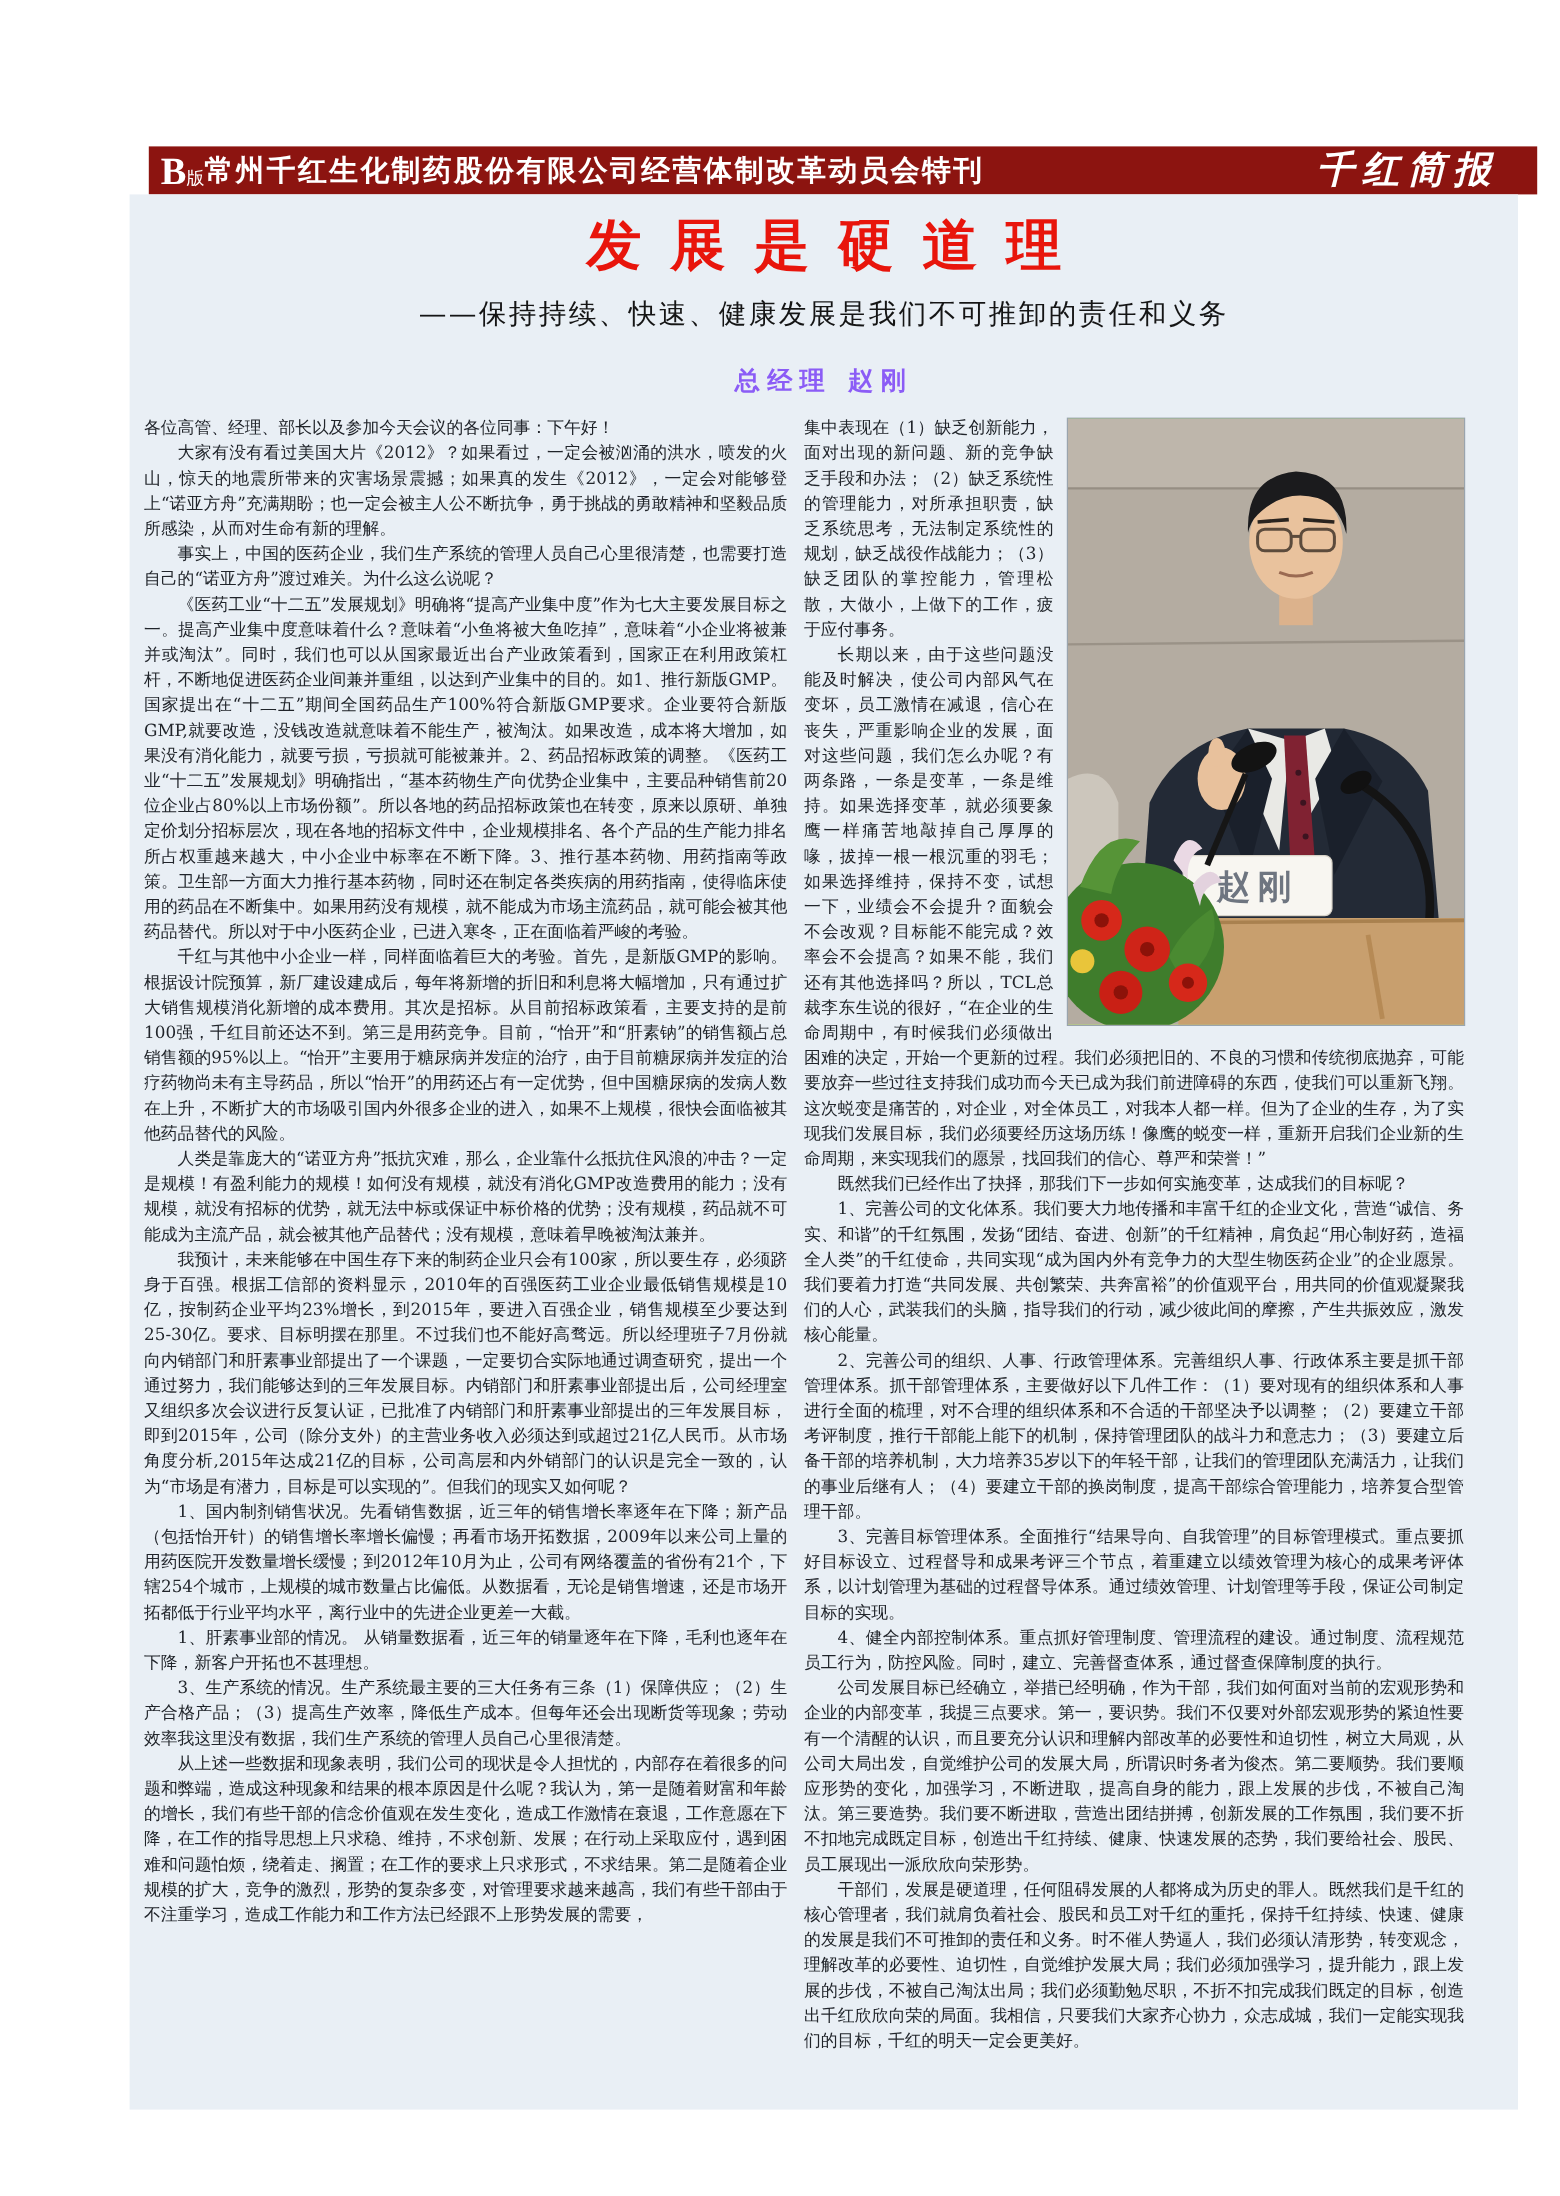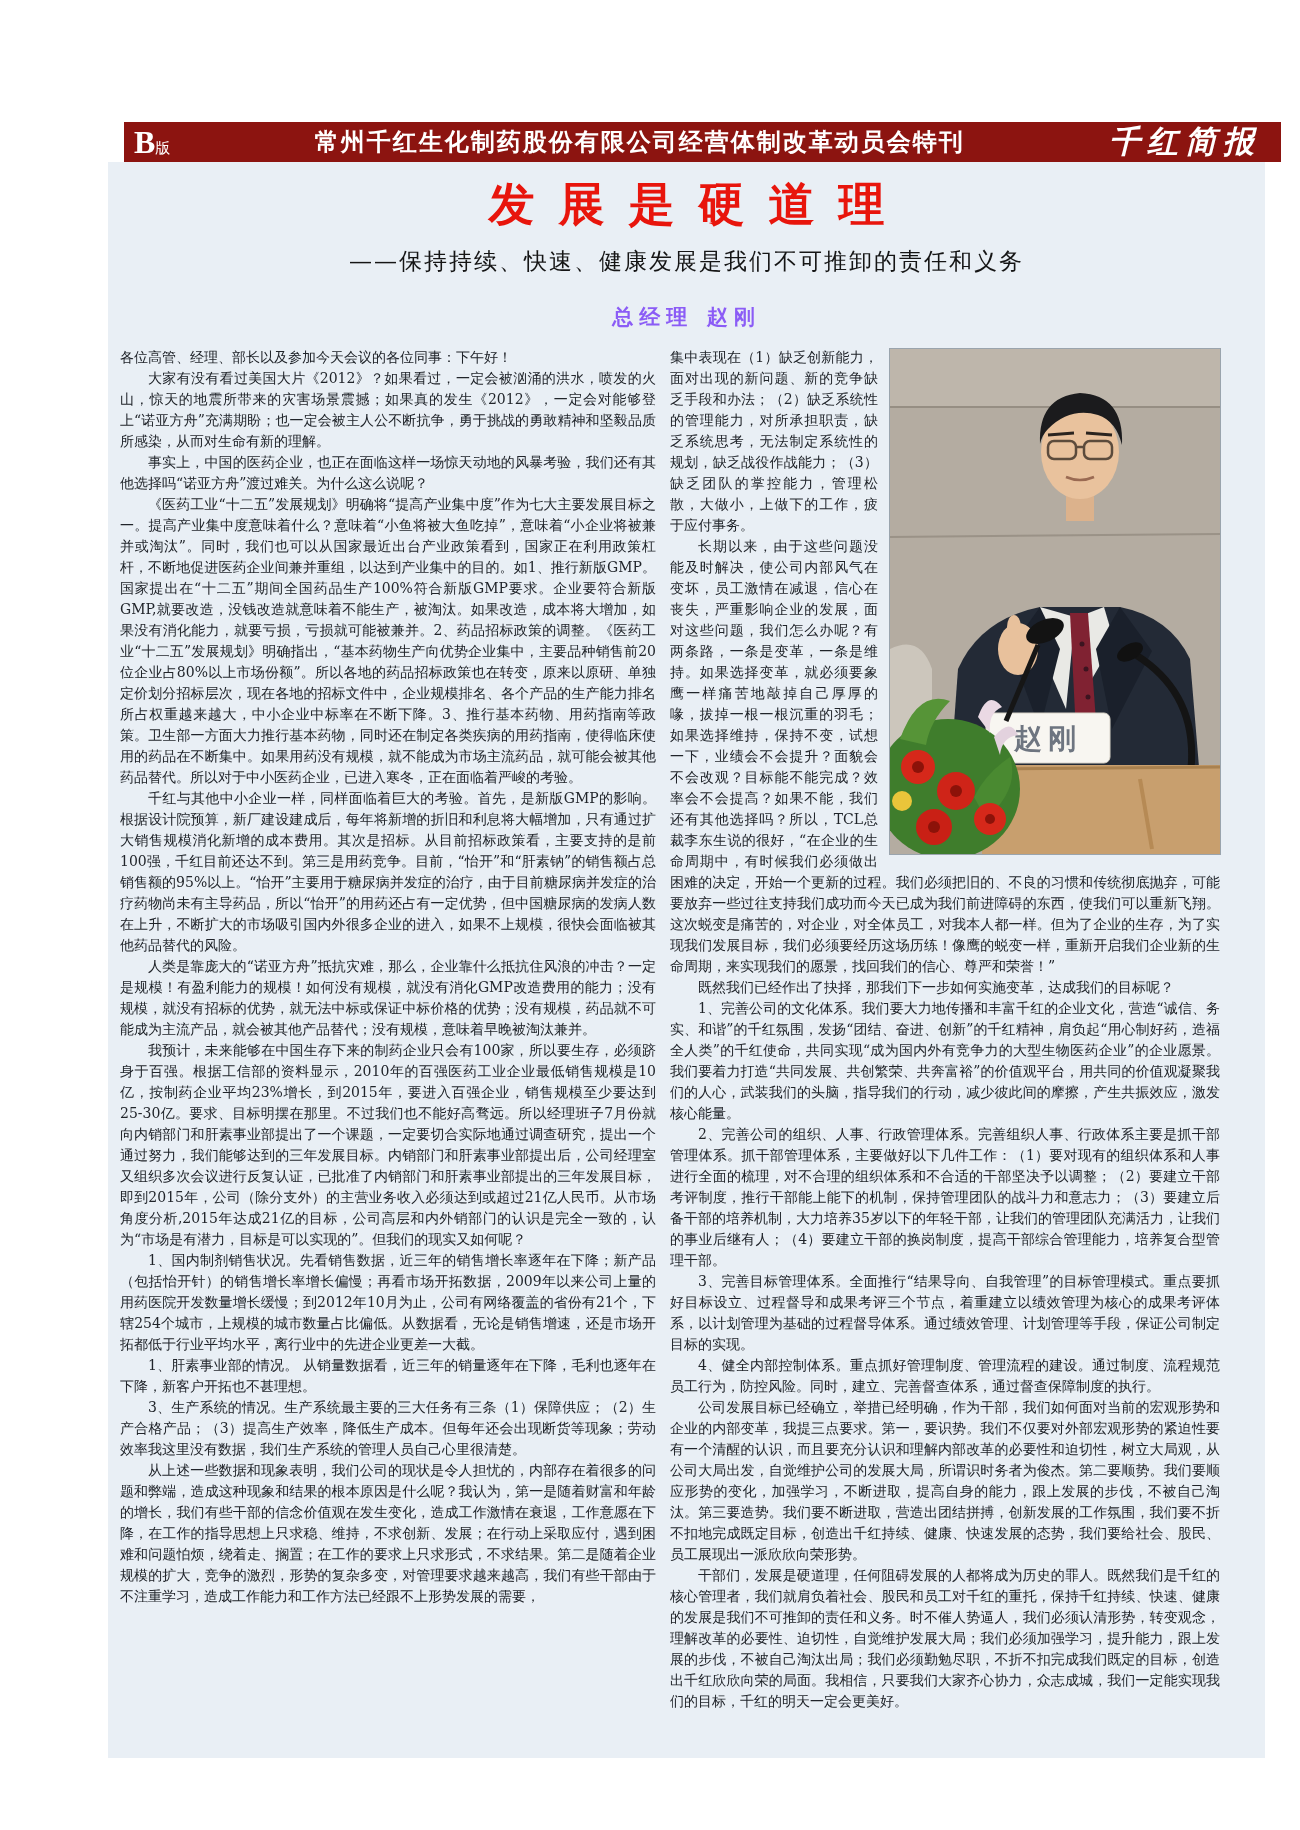--- a/index.html
+++ b/index.html
@@ -3,23 +3,23 @@
 <meta charset="utf-8">
 <style>
   html,body{margin:0;padding:0;background:#ffffff;}
   .page{position:relative;width:1300px;height:1830px;background:#ffffff;overflow:hidden;
         font-family:"DejaVu Serif","Liberation Serif",serif;}
   .masthead{position:absolute;left:124px;top:122px;width:1157px;height:40px;background:#8c1410;
             color:#ffffff;display:flex;align-items:center;}
   .edition{padding-left:10px;white-space:nowrap;}
   .edition .big{font-size:32px;font-weight:bold;font-family:"Liberation Serif",serif;}
   .edition .small{font-size:15px;}
-  .masthead-title{flex:1;text-align:center;font-size:24px;font-weight:bold;letter-spacing:2px;
+  .masthead-title{flex:1;text-align:left;font-size:24px;font-weight:bold;letter-spacing:2px;
                   font-family:"Liberation Sans","DejaVu Sans",sans-serif;}
-  .brand{font-size:31px;font-weight:bold;letter-spacing:7px;padding-right:20px;font-style:italic;
+  .brand{font-size:31px;font-weight:bold;letter-spacing:7px;padding-right:32px;font-style:italic;
          font-family:Liberation Sans, sans-serif;white-space:nowrap;}
   .paper{position:absolute;left:108px;top:162px;width:1157px;height:1596px;background:#e9eff5;}
   .title{text-align:center;color:#e8150c;font-size:46px;font-weight:bold;letter-spacing:24px;
          text-indent:24px;margin:12px 0 0 0;}
   .subtitle{text-align:center;font-size:23px;font-weight:normal;color:#151515;letter-spacing:2px;margin-top:10px;}
   .byline{text-align:center;font-size:21px;color:#8b5cf6;letter-spacing:6px;margin-top:26px;font-weight:bold;}
   .columns{display:flex;gap:14px;padding:16px 37px 0 12px;}
   .col{font-size:14px;line-height:21px;text-align:justify;color:#20242a;}
   .col-left{width:536px;flex:none;}
   .col-right{width:550px;flex:none;}
@@ -44,21 +44,21 @@
 
   <div class="paper">
     <h1 class="title">发展是硬道理</h1>
     <div class="subtitle">——保持持续、快速、健康发展是我们不可推卸的责任和义务</div>
     <div class="byline">总经理 赵刚</div>
 
     <div class="columns">
       <div class="col col-left">
           <p class="noindent">各位高管、经理、部长以及参加今天会议的各位同事：下午好！</p>
           <p>大家有没有看过美国大片《2012》？如果看过，一定会被汹涌的洪水，喷发的火山，惊天的地震所带来的灾害场景震撼；如果真的发生《2012》，一定会对能够登上“诺亚方舟”充满期盼；也一定会被主人公不断抗争，勇于挑战的勇敢精神和坚毅品质所感染，从而对生命有新的理解。</p>
-          <p>事实上，中国的医药企业，也正在面临这样一场惊天动地的风暴考验，我们还有其他选择吗“诺亚方舟”渡过难关。为什么这么说呢？</p>
+          <p>事实上，中国的医药企业，我们生产系统的管理人员自己心里很清楚，也需要打造自己的“诺亚方舟”渡过难关。为什么这么说呢？</p>
           <p>《医药工业“十二五”发展规划》明确将“提高产业集中度”作为七大主要发展目标之一。提高产业集中度意味着什么？意味着“小鱼将被大鱼吃掉”，意味着“小企业将被兼并或淘汰”。同时，我们也可以从国家最近出台产业政策看到，国家正在利用政策杠杆，不断地促进医药企业间兼并重组，以达到产业集中的目的。如1、推行新版GMP。国家提出在“十二五”期间全国药品生产100%符合新版GMP要求。企业要符合新版GMP,就要改造，没钱改造就意味着不能生产，被淘汰。如果改造，成本将大增加，如果没有消化能力，就要亏损，亏损就可能被兼并。2、药品招标政策的调整。《医药工业“十二五”发展规划》明确指出，“基本药物生产向优势企业集中，主要品种销售前20位企业占80%以上市场份额”。所以各地的药品招标政策也在转变，原来以原研、单独定价划分招标层次，现在各地的招标文件中，企业规模排名、各个产品的生产能力排名所占权重越来越大，中小企业中标率在不断下降。3、推行基本药物、用药指南等政策。卫生部一方面大力推行基本药物，同时还在制定各类疾病的用药指南，使得临床使用的药品在不断集中。如果用药没有规模，就不能成为市场主流药品，就可能会被其他药品替代。所以对于中小医药企业，已进入寒冬，正在面临着严峻的考验。</p>
           <p>千红与其他中小企业一样，同样面临着巨大的考验。首先，是新版GMP的影响。根据设计院预算，新厂建设建成后，每年将新增的折旧和利息将大幅增加，只有通过扩大销售规模消化新增的成本费用。其次是招标。从目前招标政策看，主要支持的是前100强，千红目前还达不到。第三是用药竞争。目前，“怡开”和“肝素钠”的销售额占总销售额的95%以上。“怡开”主要用于糖尿病并发症的治疗，由于目前糖尿病并发症的治疗药物尚未有主导药品，所以“怡开”的用药还占有一定优势，但中国糖尿病的发病人数在上升，不断扩大的市场吸引国内外很多企业的进入，如果不上规模，很快会面临被其他药品替代的风险。</p>
           <p>人类是靠庞大的“诺亚方舟”抵抗灾难，那么，企业靠什么抵抗住风浪的冲击？一定是规模！有盈利能力的规模！如何没有规模，就没有消化GMP改造费用的能力；没有规模，就没有招标的优势，就无法中标或保证中标价格的优势；没有规模，药品就不可能成为主流产品，就会被其他产品替代；没有规模，意味着早晚被淘汰兼并。</p>
           <p>我预计，未来能够在中国生存下来的制药企业只会有100家，所以要生存，必须跻身于百强。根据工信部的资料显示，2010年的百强医药工业企业最低销售规模是10亿，按制药企业平均23%增长，到2015年，要进入百强企业，销售规模至少要达到25-30亿。要求、目标明摆在那里。不过我们也不能好高骛远。所以经理班子7月份就向内销部门和肝素事业部提出了一个课题，一定要切合实际地通过调查研究，提出一个通过努力，我们能够达到的三年发展目标。内销部门和肝素事业部提出后，公司经理室又组织多次会议进行反复认证，已批准了内销部门和肝素事业部提出的三年发展目标，即到2015年，公司（除分支外）的主营业务收入必须达到或超过21亿人民币。从市场角度分析,2015年达成21亿的目标，公司高层和内外销部门的认识是完全一致的，认为“市场是有潜力，目标是可以实现的”。但我们的现实又如何呢？</p>
           <p>1、国内制剂销售状况。先看销售数据，近三年的销售增长率逐年在下降；新产品（包括怡开针）的销售增长率增长偏慢；再看市场开拓数据，2009年以来公司上量的用药医院开发数量增长缓慢；到2012年10月为止，公司有网络覆盖的省份有21个，下辖254个城市，上规模的城市数量占比偏低。从数据看，无论是销售增速，还是市场开拓都低于行业平均水平，离行业中的先进企业更差一大截。</p>
           <p>1、肝素事业部的情况。 从销量数据看，近三年的销量逐年在下降，毛利也逐年在下降，新客户开拓也不甚理想。</p>
           <p>3、生产系统的情况。生产系统最主要的三大任务有三条（1）保障供应；（2）生产合格产品；（3）提高生产效率，降低生产成本。但每年还会出现断货等现象；劳动效率我这里没有数据，我们生产系统的管理人员自己心里很清楚。</p>
           <p>从上述一些数据和现象表明，我们公司的现状是令人担忧的，内部存在着很多的问题和弊端，造成这种现象和结果的根本原因是什么呢？我认为，第一是随着财富和年龄的增长，我们有些干部的信念价值观在发生变化，造成工作激情在衰退，工作意愿在下降，在工作的指导思想上只求稳、维持，不求创新、发展；在行动上采取应付，遇到困难和问题怕烦，绕着走、搁置；在工作的要求上只求形式，不求结果。第二是随着企业规模的扩大，竞争的激烈，形势的复杂多变，对管理要求越来越高，我们有些干部由于不注重学习，造成工作能力和工作方法已经跟不上形势发展的需要，</p>
         </div>
 

